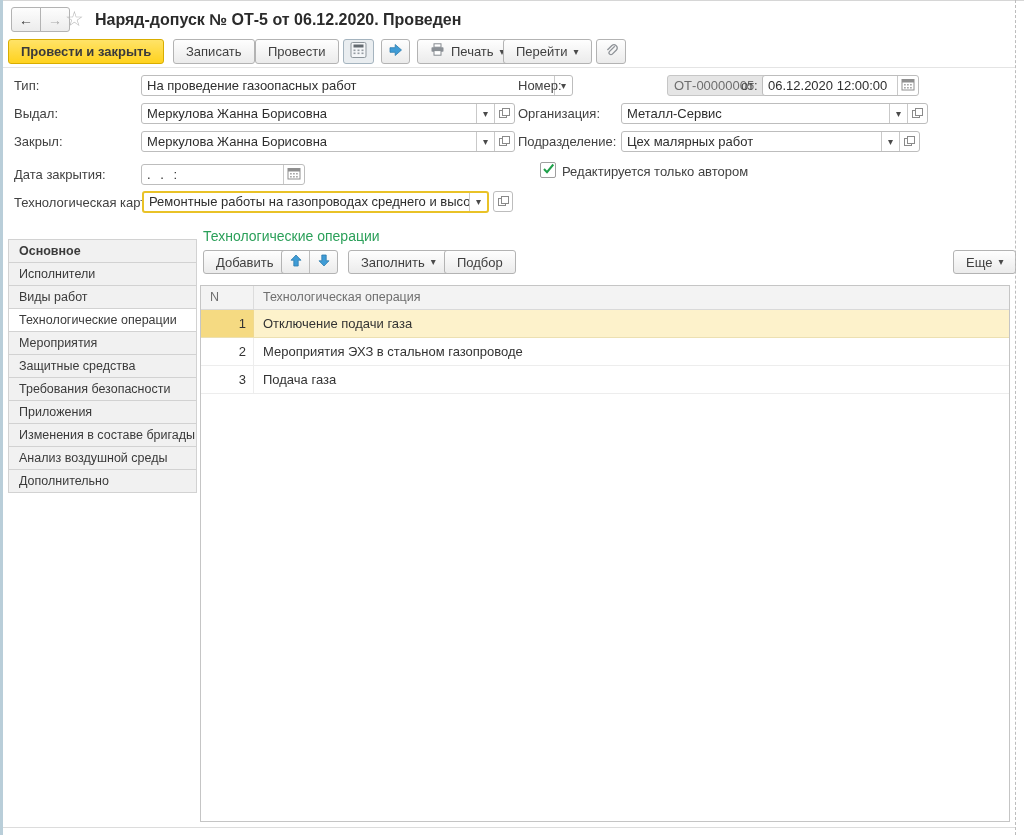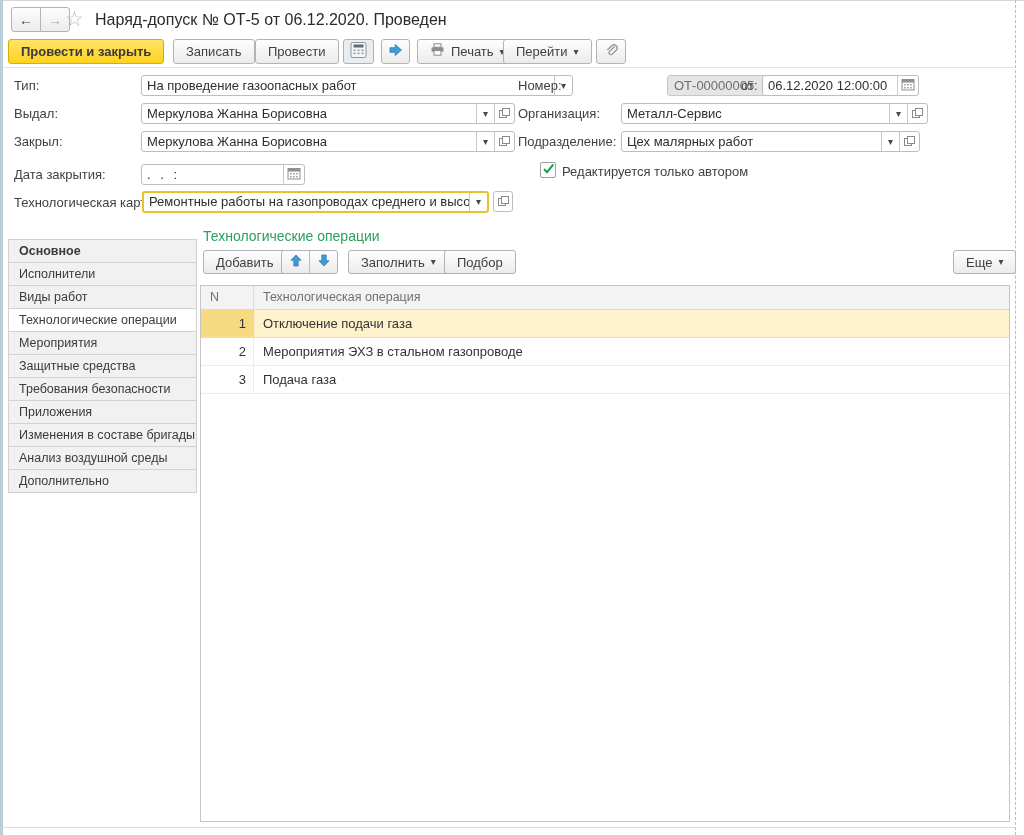--- a/index.html
+++ b/index.html
@@ -13,21 +13,21 @@
   .toolbar-sep{position:absolute;top:67px;left:3px;width:1012px;height:1px;background:#e4e4e4;}
 
   
   .nav-btns{position:absolute;left:11px;top:7px;display:flex;}
   .nav-btn{width:30px;height:25px;box-sizing:border-box;border:1px solid #b3b3b3;
     background:linear-gradient(#fdfdfd,#ececec);display:flex;align-items:center;justify-content:center;
     font-size:14px;}
   .nav-btn.back{border-radius:3px 0 0 3px;color:#3c3c3c;}
   .nav-btn.fwd{border-radius:0 3px 3px 0;margin-left:-1px;color:#ababab;}
   .star{position:absolute;left:65px;top:7px;font-size:21px;color:#bcbcbc;}
-  .page-title{position:absolute;left:95px;top:11px;font-size:16px;font-weight:normal;color:#2b2b2b;margin:0;}
+  .page-title{position:absolute;left:95px;top:11px;font-size:16px;font-weight:bold;color:#2b2b2b;margin:0;}
 
   
   .btn{position:absolute;top:39px;height:25px;box-sizing:border-box;display:inline-flex;align-items:center;
     gap:6px;padding:0 12px;background:linear-gradient(#fefefe,#ebebeb);border:1px solid #b3b3b3;
     border-radius:3px;font-size:13px;color:#3f3f3f;white-space:nowrap;}
   .btn.primary{background:linear-gradient(#ffe368,#ffd21e);border-color:#d8ad00;font-weight:bold;color:#3a3a3a;}
   .btn.icon-only{padding:0;justify-content:center;}
   .caret{font-size:10px;color:#4a4a4a;line-height:1;}
 
   

